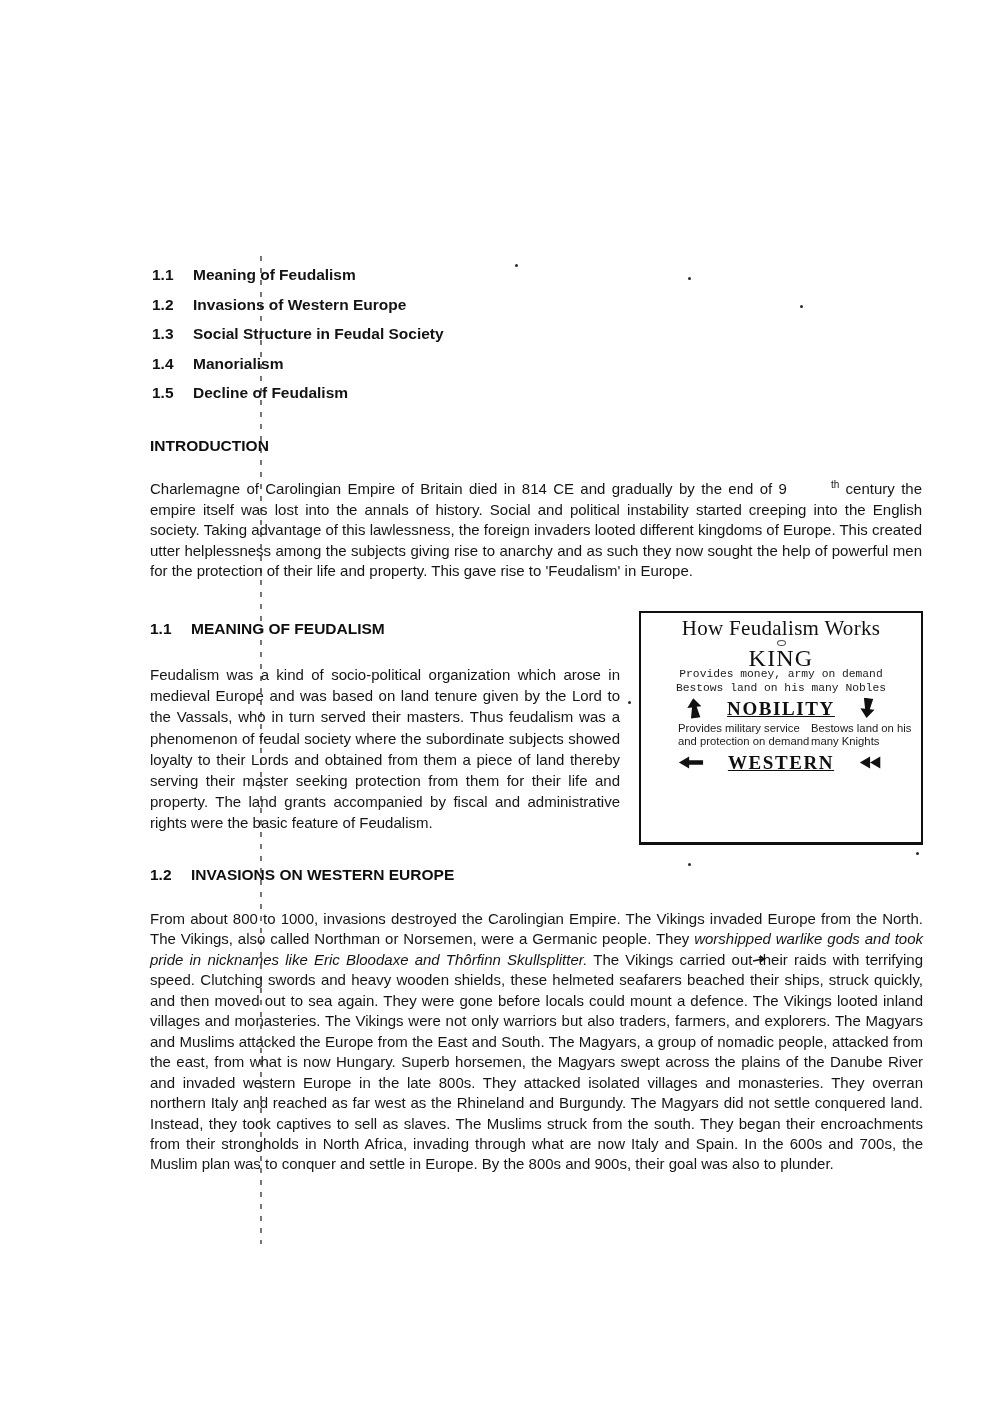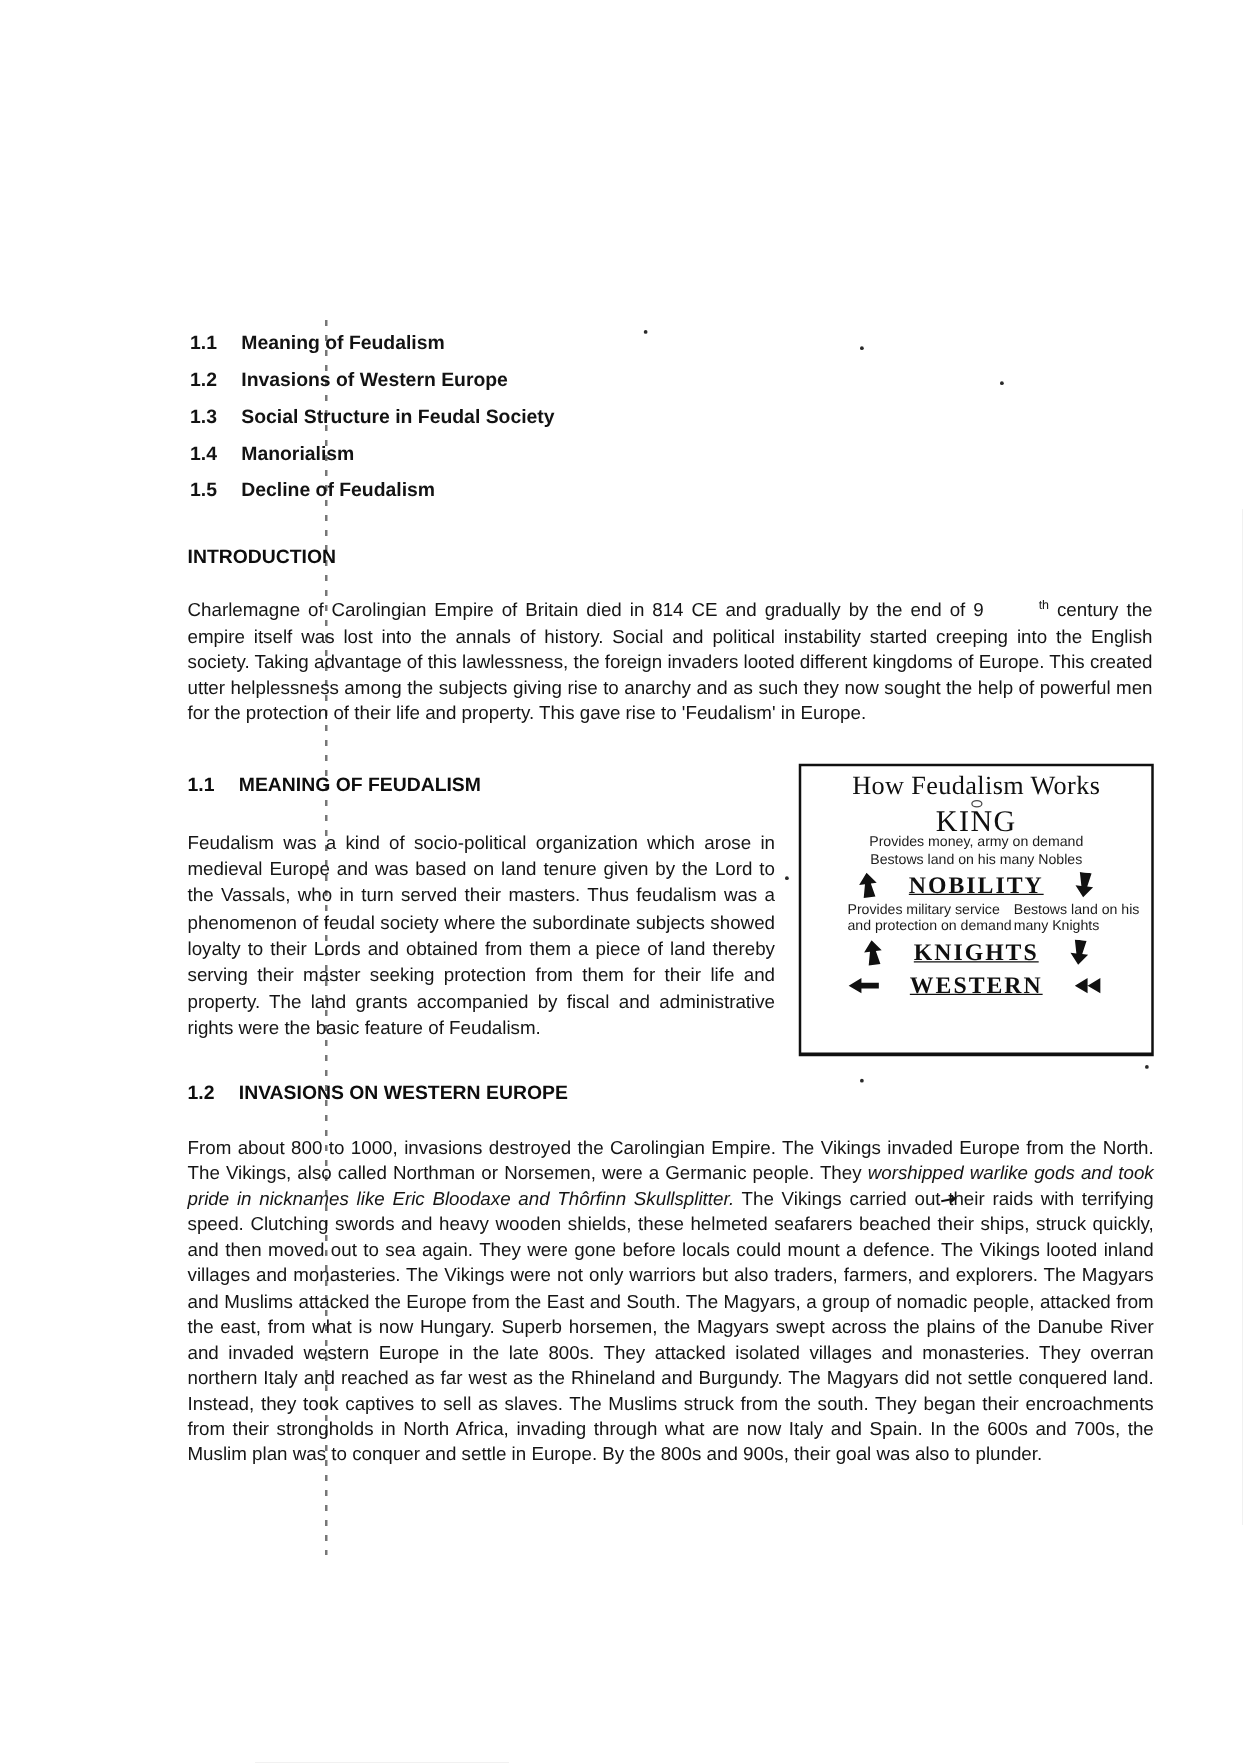--- a/index.html
+++ b/index.html
@@ -38,21 +38,21 @@
   .feudal-box{
     position:absolute; left:639px; top:611px; width:284px; height:234px;
     border:2px solid #101010; border-bottom-width:3px; box-sizing:border-box;
     text-align:center; font-family:"Liberation Serif", serif; color:#101010;
     padding-top:3px;
   }
   .fb-title{font-size:21px; letter-spacing:.3px; line-height:24px;}
   .fb-crown-line{height:8px; line-height:8px;}
   .fb-crown{display:inline-block; width:9px; height:6px; border:1.3px solid #4a4a4a; border-radius:50%; box-sizing:border-box; vertical-align:top;}
   .fb-king{font-weight:400; font-size:24px; letter-spacing:1.2px; line-height:20px;}
-  .fb-desc{font-family:Liberation Sans, sans-serif; font-size:11.3px; line-height:13.8px; color:#1b1b1b;}
+  .fb-desc{font-family:Liberation Mono, monospace; font-size:11.3px; line-height:13.8px; color:#1b1b1b;}
   .fb-row{display:flex; align-items:center; justify-content:center; gap:24px; height:26px;text-decoration:underline;}
   .fb-level{font-weight:700; font-size:19px; letter-spacing:1.6px;}
   .fb-cols{
     display:flex; justify-content:flex-end; padding:0 7px;
     font-family:"Liberation Sans", sans-serif; font-size:11.3px; line-height:13.8px;
     text-align:left; color:#1b1b1b; height:28px;
   }
   .fb-col-left{width:133px;}
   .fb-col-right{width:103px;}
   .arr{flex:0 0 auto;}
@@ -121,29 +121,20 @@
       <span class="fb-level">NOBILITY</span>
       <svg class="arr tilt-r" width="17" height="21" viewBox="0 0 18 22">
         <path d="M9 0 L16.5 9.5 H11.5 L14 21 H4 L6.5 9.5 H1.5 Z" fill="#111" transform="rotate(180 9 10.5)"></path>
       </svg>
     </div>
     <div class="fb-cols">
       <span class="fb-col-left">Provides military service and protection on demand</span>
       <span class="fb-col-right">Bestows land on his many Knights</span>
     </div>
 
-    <div class="fb-row">
-      <svg class="arr tilt-l" width="17" height="21" viewBox="0 0 18 22">
-        <path d="M9 0 L16.5 9.5 H11.5 L14 21 H4 L6.5 9.5 H1.5 Z" fill="#111"></path>
-      </svg>
-      <span class="fb-level">KNIGHTS</span>
-      <svg class="arr tilt-r" width="17" height="21" viewBox="0 0 18 22">
-        <path d="M9 0 L16.5 9.5 H11.5 L14 21 H4 L6.5 9.5 H1.5 Z" fill="#111" transform="rotate(180 9 10.5)"></path>
-      </svg>
-    </div>
 
     <div class="fb-row">
       <svg class="arr" width="26" height="15" viewBox="0 0 28 16">
         <path d="M1 8 L12 1.5 V5.5 H27 V10.5 H12 V14.5 Z" fill="#111"></path>
       </svg>
       <span class="fb-level">WESTERN</span>
       <svg class="arr" width="26" height="15" viewBox="0 0 28 16">
         <path d="M2 8 L13 1.5 V14.5 Z M13 8 L24 1.5 V14.5 Z" fill="#111"></path>
       </svg>
     </div>

